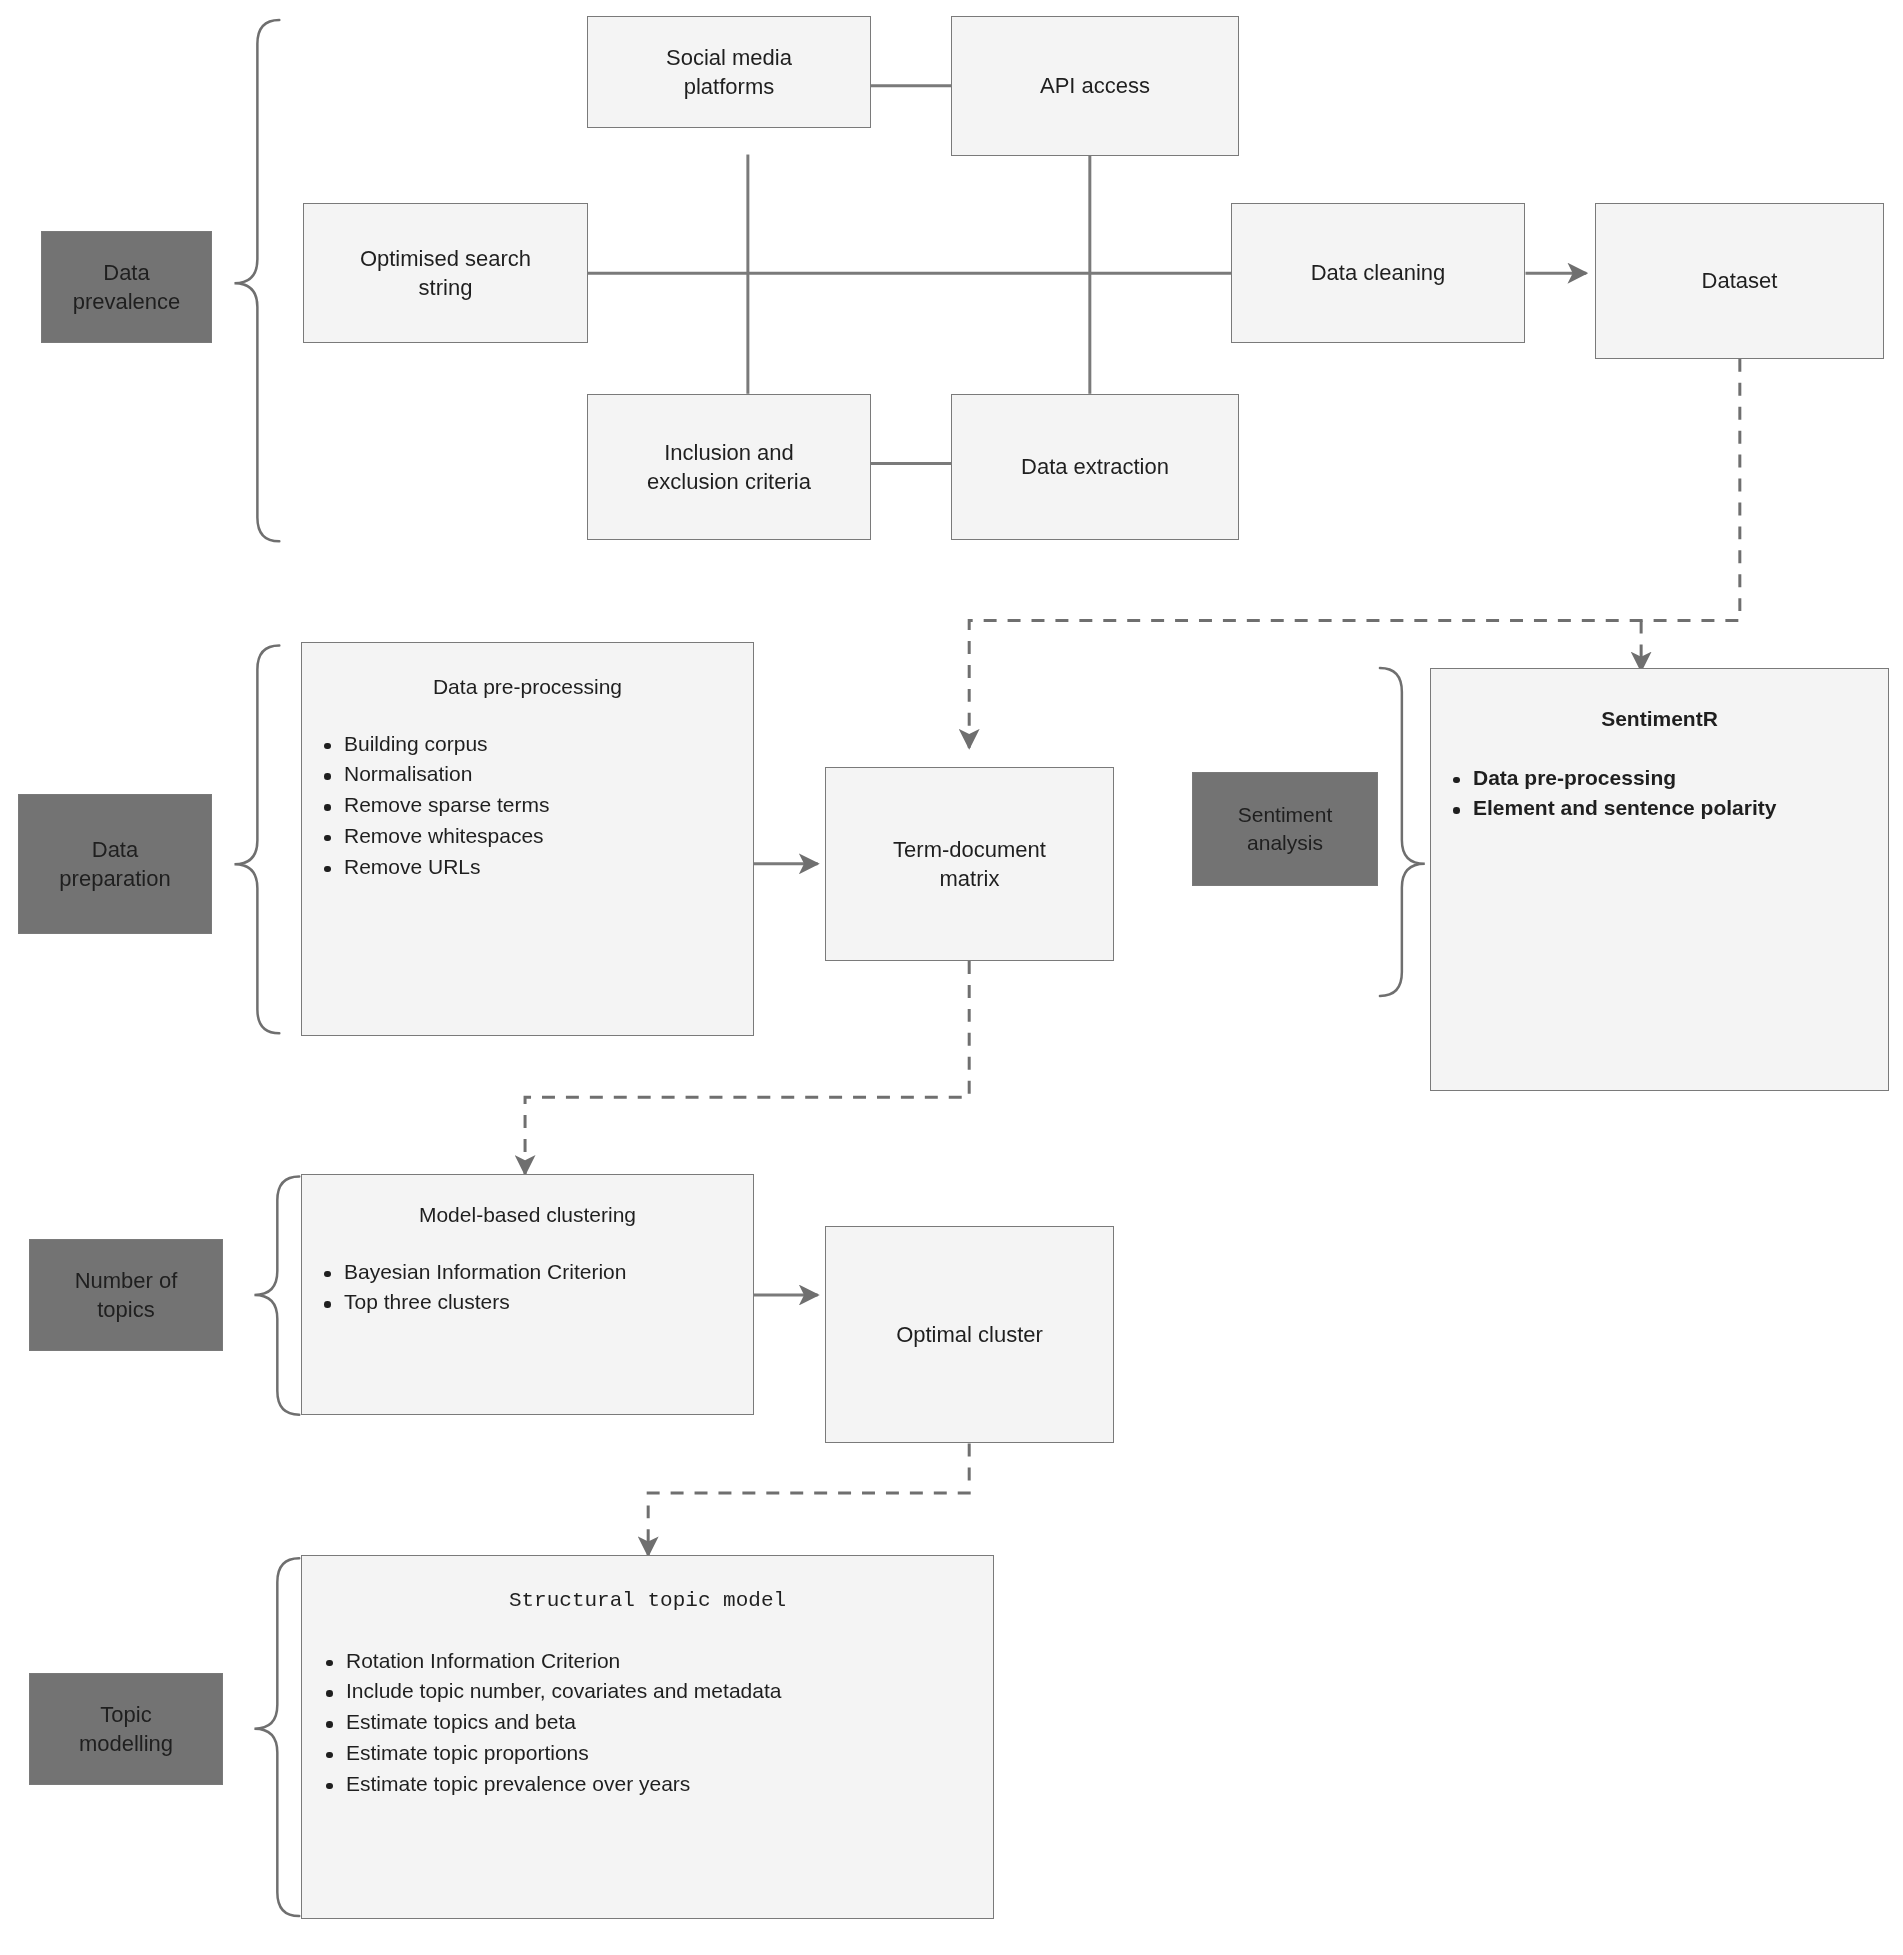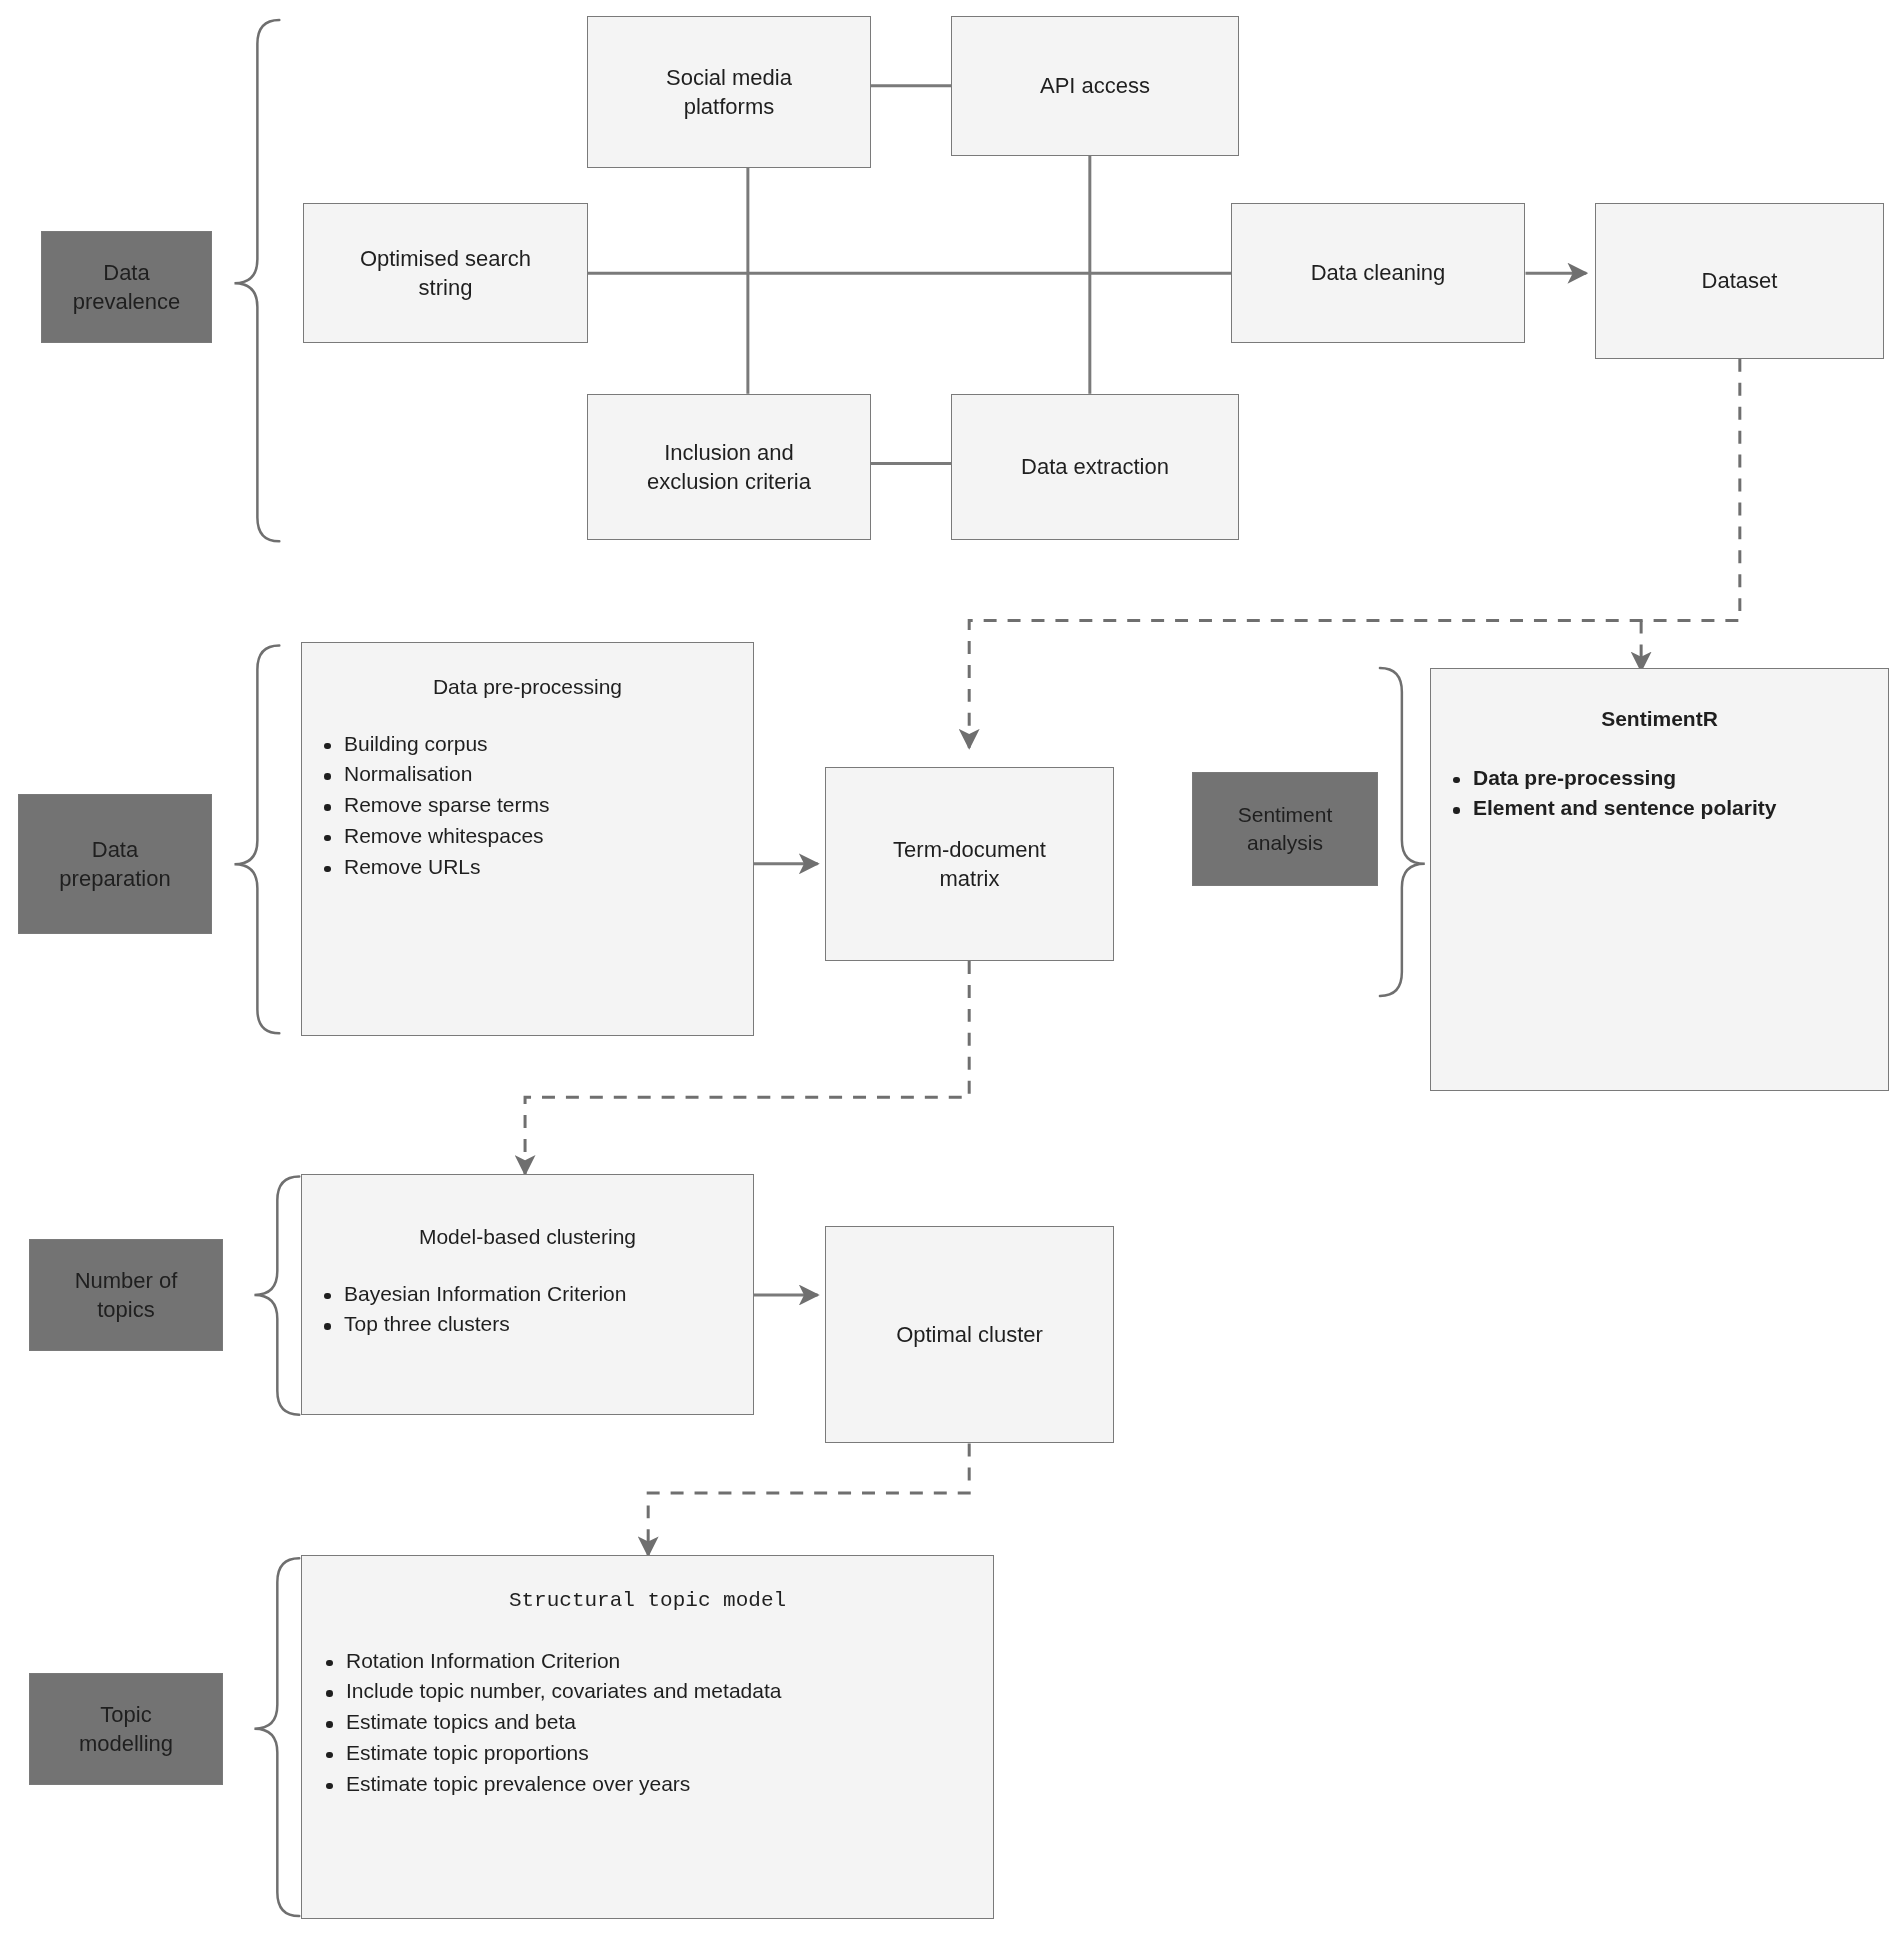--- a/index.html
+++ b/index.html
@@ -121,21 +121,21 @@
     </div>
   </div>
 
   <div class="label-box t42" style="left:1192px;top:772px;width:186px;height:114px;">
     <div>
       <div>Sentiment</div>
       <div>analysis</div>
     </div>
   </div>
 
-  <div class="node center t44" style="left:587px;top:16px;width:284px;height:152px;">
+  <div class="node center t44" style="left:587px;top:16px;width:284px;height:112px;">
     <div>
       <div>Social media</div>
       <div>platforms</div>
     </div>
   </div>
 
   <div class="node center t44" style="left:951px;top:16px;width:288px;height:140px;">
     <div class="title">API access</div>
   </div>
 
@@ -185,21 +185,21 @@
 
   <div class="node t42" style="left:1430px;top:668px;width:459px;height:423px;padding:36px 11px 0 11px;font-weight:bold;">
     <div class="title" style="margin-bottom:31px;">SentimentR</div>
     <ul>
       <li>Data pre-processing</li>
       <li>Element and sentence polarity</li>
     </ul>
   </div>
 
   <div class="node t42" style="left:301px;top:1174px;width:453px;height:241px;padding:26px 11px 0 11px;">
-    <div class="title" style="margin-bottom:29px;margin-top:22px;">Model-based clustering</div>
+    <div class="title" style="margin-bottom:29px;">Model-based clustering</div>
     <ul>
       <li>Bayesian Information Criterion</li>
       <li>Top three clusters</li>
     </ul>
   </div>
 
   <div class="node center t44" style="left:825px;top:1226px;width:289px;height:217px;">
     <div class="title">Optimal cluster</div>
   </div>
 

